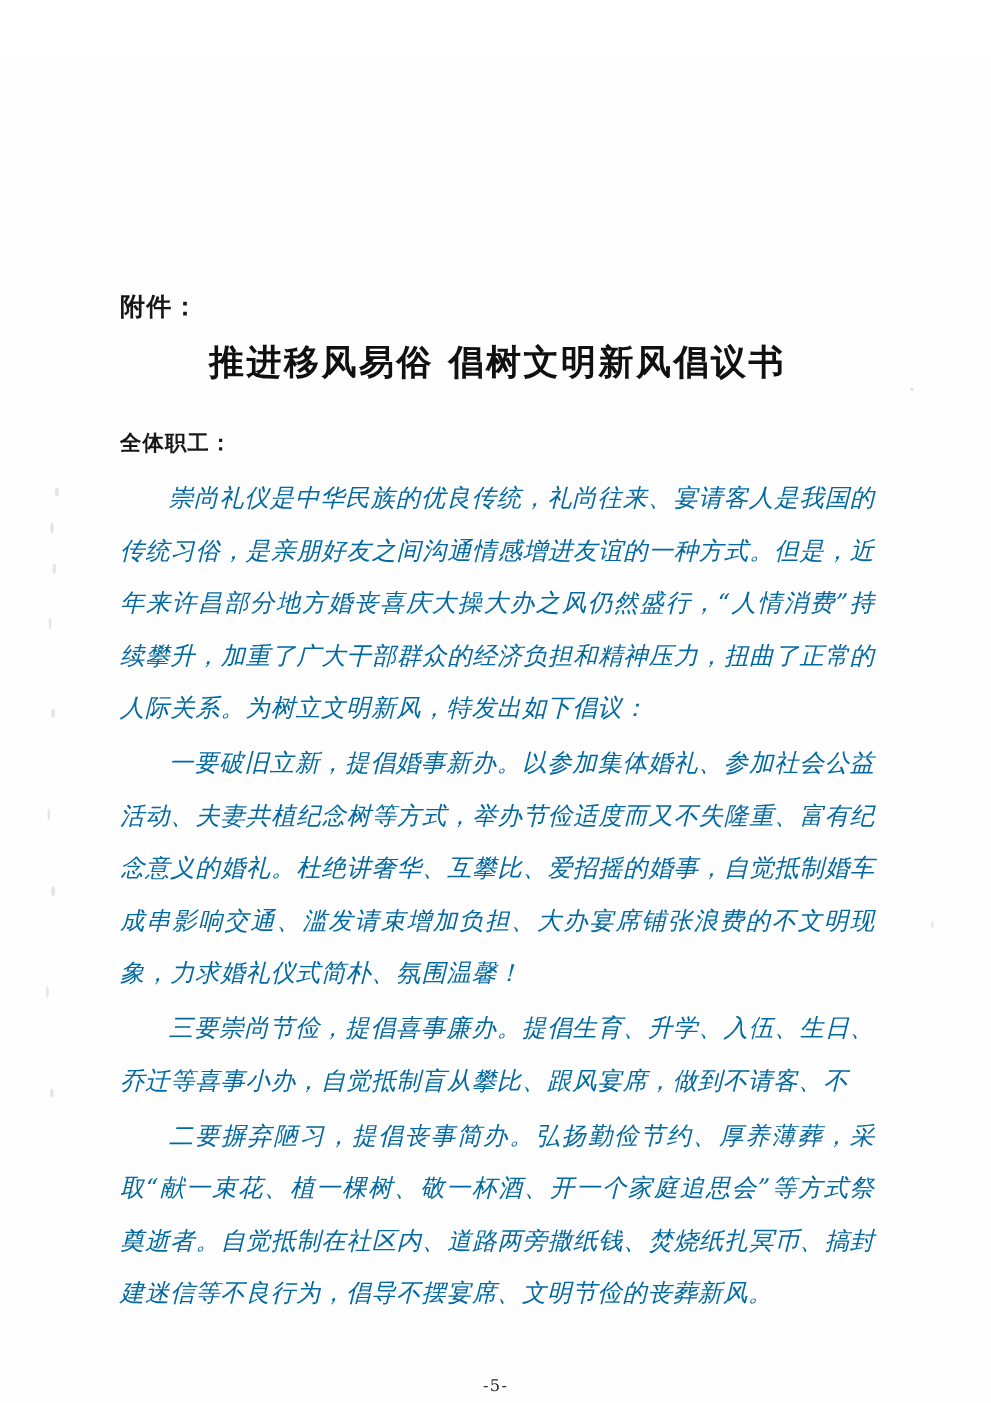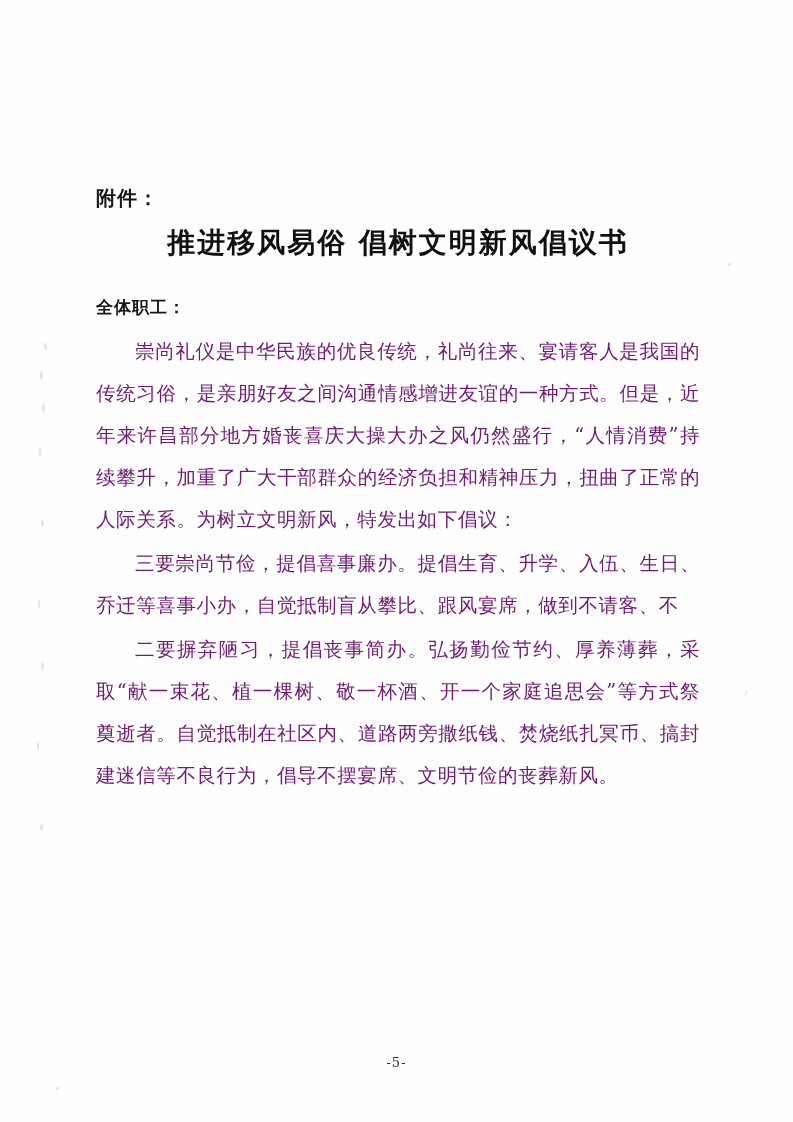--- a/index.html
+++ b/index.html
@@ -12,20 +12,21 @@
     background: #ffffff;
     font-family: "DejaVu Serif", serif;
     color: #1d1d20;
     position: relative;
     overflow: hidden;
   }
   .page {
     position: absolute;
     inset: 0;
     background: #fefefe;
+    margin-top: 47px;
   }
   
   .speck {
     position: absolute;
     background: #cfcfc9;
     border-radius: 50%;
     opacity: .55;
   }
   .content {
     position: absolute;
@@ -57,22 +58,23 @@
     font-weight: 600;
   }
   .para {
     font-size: 19.5px;
     line-height: 42px;
     text-align: justify;
     text-justify: inter-ideograph;
     margin: 0 0 2px 0;
     text-indent: 2em;
     letter-spacing: 0.6px;
-    color: #701a75;
+    color: #0369a1;
     font-weight: 500;
+    font-style: italic;
   }
   .footer-page {
     position: absolute;
     left: 0;
     right: 0;
     top: 1055px;
     text-align: center;
     font-size: 13px;
     color: #2a2a2c;
     letter-spacing: 1px;
@@ -94,18 +96,19 @@
   <span class="speck" style="left:40px;top:824px;width:3px;height:7px;"></span>
   <span class="speck" style="left:56px;top:1087px;width:3px;height:3px;"></span>
   <span class="speck" style="left:728px;top:263px;width:3px;height:3px;"></span>
   <span class="speck" style="left:745px;top:690px;width:2px;height:5px;"></span>
 
   <div class="content">
     <p class="attachment-label">附件：</p>
     <h1 class="doc-title">推进移风易俗 倡树文明新风倡议书</h1>
     <p class="salutation">全体职工：</p>
     <p class="para">崇尚礼仪是中华民族的优良传统，礼尚往来、宴请客人是我国的传统习俗，是亲朋好友之间沟通情感增进友谊的一种方式。但是，近年来许昌部分地方婚丧喜庆大操大办之风仍然盛行，“人情消费”持续攀升，加重了广大干部群众的经济负担和精神压力，扭曲了正常的人际关系。为树立文明新风，特发出如下倡议：</p>
+    <p class="para">一要破旧立新，提倡婚事新办。以参加集体婚礼、参加社会公益活动、夫妻共植纪念树等方式，举办节俭适度而又不失隆重、富有纪念意义的婚礼。杜绝讲奢华、互攀比、爱招摇的婚事，自觉抵制婚车成串影响交通、滥发请束增加负担、大办宴席铺张浪费的不文明现象，力求婚礼仪式简朴、氛围温馨！</p>
     <p class="para">三要崇尚节俭，提倡喜事廉办。提倡生育、升学、入伍、生日、乔迁等喜事小办，自觉抵制盲从攀比、跟风宴席，做到不请客、不</p>
     <p class="para">二要摒弃陋习，提倡丧事简办。弘扬勤俭节约、厚养薄葬，采取“献一束花、植一棵树、敬一杯酒、开一个家庭追思会”等方式祭奠逝者。自觉抵制在社区内、道路两旁撒纸钱、焚烧纸扎冥币、搞封建迷信等不良行为，倡导不摆宴席、文明节俭的丧葬新风。</p>
   </div>
 
   <div class="footer-page">-5-</div>
 </div>
 
 </body></html>

